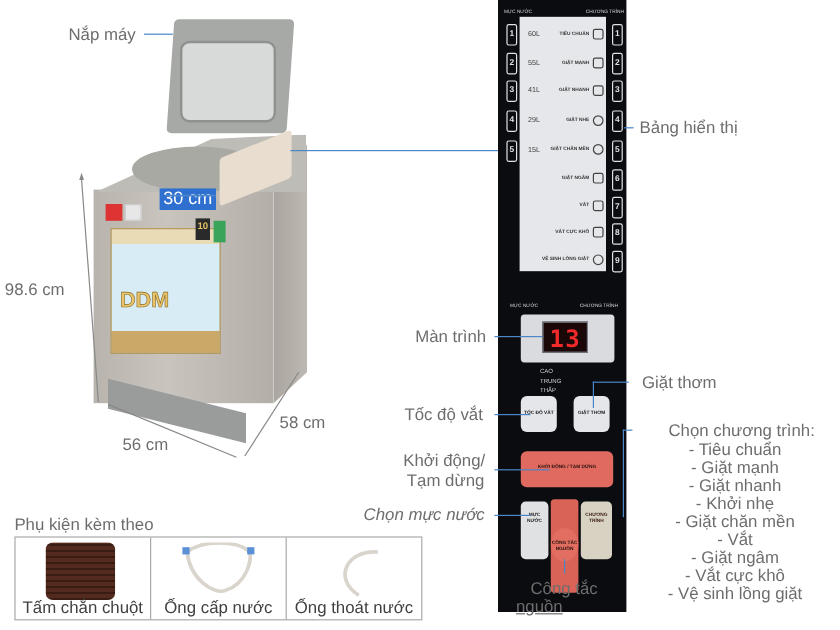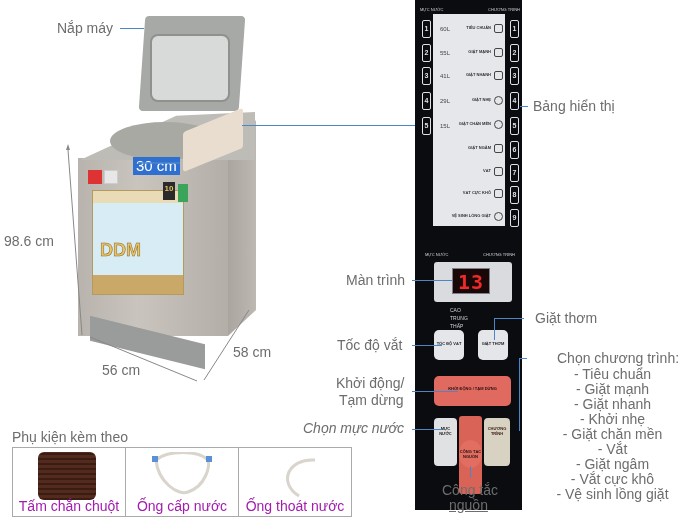--- a/index.html
+++ b/index.html
@@ -39,21 +39,21 @@
   .btn-start { left: 434px; top: 376px; width: 77px; height: 30px; background: #e06a5f; border-radius: 5px; font-size: 4px; color: #2a1010; text-align: center; padding-top: 10px; font-weight: bold; }
   .btn-water { left: 434px; top: 418px; width: 23px; height: 48px; background: #dfe1e3; border-radius: 4px; font-size: 4px; color: #222; text-align: center; padding-top: 8px; font-weight: bold; }
   .btn-power { left: 459px; top: 416px; width: 23px; height: 78px; background: #d86356; border-radius: 3px; }
   .btn-power-c { left: 459px; top: 440px; width: 23px; height: 28px; background: #e16e60; border-radius: 50%; font-size: 4px; color: #2a1010; text-align: center; padding-top: 9px; font-weight: bold; }
   .btn-prog { left: 484px; top: 418px; width: 26px; height: 48px; background: #d7d2c2; border-radius: 4px; font-size: 4px; color: #3a1a10; text-align: center; padding-top: 8px; font-weight: bold; }
   
   .acc-title { left: 12px; top: 429px; font-size: 14px; color: #6d6d6d; }
   .acc-table { left: 12px; top: 447px; width: 340px; height: 70px; border: 1px solid #aaa; display: flex; }
   .acc-cell { flex: 1; border-right: 1px solid #aaa; position: relative; }
   .acc-cell:last-child { border-right: none; }
-  .acc-name { position: absolute; bottom: 2px; left: 0; right: 0; text-align: center; font-size: 14px; color: #a21caf; white-space: nowrap; }
+  .acc-name { position: absolute; bottom: 2px; left: 0; right: 0; text-align: center; font-size: 14px; color: #404040; white-space: nowrap; }
   .mat { position: absolute; left: 25px; top: 4px; width: 58px; height: 48px; border-radius: 6px; background: repeating-linear-gradient(0deg,#6b4a3a 0 2px,#9a7060 2px 5px), #8a6250; background-blend-mode: multiply; }
   .prog-list { left: 530px; top: 349px; width: 165px; font-size: 14px; color: #6d6d6d; text-align: center; line-height: 15px; }
   .prog-list div { white-space: nowrap; }
 </style>
 </head>
 <body>
 
 <div class="abs lid"></div>
 <div class="abs lid-inner"></div>
 <div class="abs body-side"></div>
@@ -166,21 +166,21 @@
 
 <div class="lbl" style="left:533px;top:98px;">Bảng hiển thị</div>
 <div class="lbl" style="left:346px;top:272px;">Màn trình</div>
 <div class="lbl" style="left:337px;top:337px;">Tốc độ vắt</div>
 <div class="lbl" style="left:336px;top:375px;">Khởi động/</div>
 <div class="lbl" style="left:339px;top:392px;">Tạm dừng</div>
 <div class="lbl" style="left:303px;top:420px;font-style:italic;">Chọn mực nước</div>
 <div class="lbl" style="left:535px;top:310px;">Giặt thơm</div>
 <div class="lbl" style="left:557px;top:350px;">Chọn chương trình:</div>
 <div class="lbl" style="left:442px;top:482px;">Công tắc</div>
-<div class="lbl" style="left:449px;top:497px;text-decoration:underline;">nguồn</div>
+<div class="lbl" style="left:430px;top:497px;text-decoration:underline;">nguồn</div>
 
 <div class="abs prog-list" style="top:367px;">
   <div>- Tiêu chuẩn</div>
   <div>- Giặt mạnh</div>
   <div>- Giặt nhanh</div>
   <div>- Khởi nhẹ</div>
   <div>- Giặt chăn mền</div>
   <div>- Vắt</div>
   <div>- Giặt ngâm</div>
   <div>- Vắt cực khô</div>

